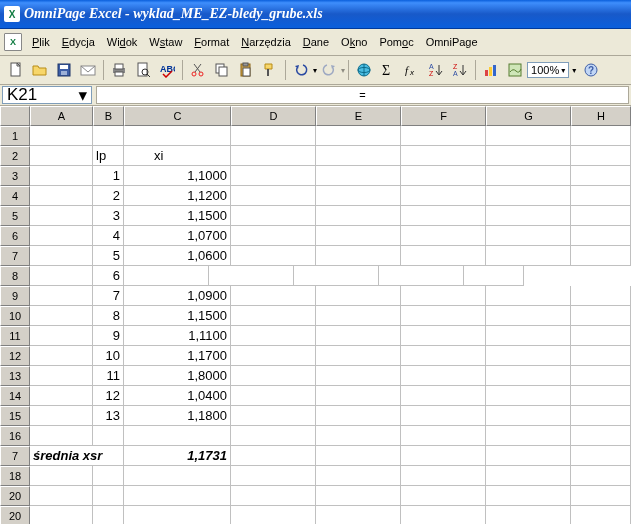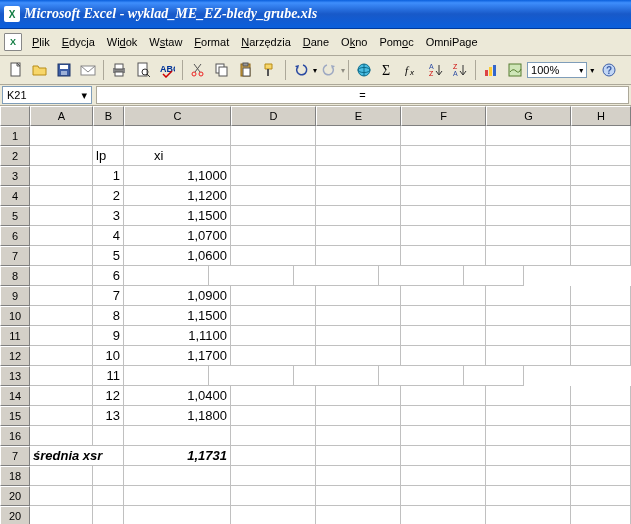--- a/index.html
+++ b/index.html
@@ -6,45 +6,45 @@
 .titlebar{background:linear-gradient(to bottom,#0a5fdc 0%,#3e8efc 10%,#1859c9 50%,#0a5fdc 100%);height:28px;display:flex;align-items:center;padding:0 4px;color:#fff;border-bottom:1px solid #003a9c}
 .titlebar .app-icon{width:16px;height:16px;margin-right:4px;display:flex;align-items:center;justify-content:center;background:#fff;color:#107c41;font-weight:bold;font-size:10px;border-radius:2px}
 .titlebar .title{font-weight:bold;font-size:14px;font-style:italic;font-family:"Trebuchet MS",Tahoma}
 .menubar{background:#ece9d8;height:22px;display:flex;align-items:center;padding:2px 4px;border-bottom:1px solid #aca899}
 .menubar .small-icon{width:16px;height:16px;margin-right:4px;background:#fff;color:#107c41;font-weight:bold;font-size:9px;display:flex;align-items:center;justify-content:center;border:1px solid #888;border-radius:1px}
 .menubar .menu-item{padding:2px 6px;cursor:default}
 .menubar .menu-item u{text-decoration:underline}
 .toolbar{background:#ece9d8;height:28px;display:flex;align-items:center;padding:0 4px;border-bottom:1px solid #aca899;gap:0}
 .toolbar .tb-btn{width:22px;height:22px;display:flex;align-items:center;justify-content:center;margin:0 1px;cursor:default}
 .toolbar .sep{width:1px;height:20px;background:#aca899;margin:0 3px}
-.toolbar .zoom-box{border:1px solid #7f9db9;background:#fff;padding:1px 3px;font-size:11px;display:flex;align-items:center;gap:20px}
+.toolbar .zoom-box{border:1px solid #7f9db9;background:#fff;padding:1px 3px;font-size:11px;display:flex;align-items:center;gap:2px}
 .toolbar .drop{font-size:8px;color:#000}
 .formulabar{background:#ece9d8;height:20px;display:flex;align-items:stretch;border-bottom:1px solid #aca899}
-.namebox{border:1px solid #7f9db9;background:#fff;width:80px;margin:1px 2px;display:flex;align-items:center;padding:0 4px;justify-content:space-between;font-size:11px}
+.namebox{border:1px solid #7f9db9;background:#fff;width:80px;margin:1px 2px;display:flex;align-items:center;padding:0 4px;justify-content:space-between;font-size:17px}
 .fx-area{border:1px solid #aca899;background:#fff;flex:1;margin:1px 2px;display:flex;align-items:center;padding:0 4px;font-size:11px}
 .grid-wrap{display:flex;flex-direction:column;height:426px;background:#fff;position:relative}
 .colheaders{display:flex;height:20px;background:#d4d0c8}
 .chcorner{width:30px;border:1px solid #808080;border-top:1px solid #fff;border-left:1px solid #fff;background:#d4d0c8;box-sizing:border-box}
 .chcell{border:1px solid #808080;border-top:1px solid #fff;border-left:1px solid #fff;background:#d4d0c8;display:flex;align-items:center;justify-content:center;box-sizing:border-box;font-size:11px}
 .rows{flex:1;overflow:hidden}
 .row{display:flex;height:20px}
 .rowhead{width:30px;border:1px solid #808080;border-top:1px solid #fff;border-left:1px solid #fff;background:#d4d0c8;display:flex;align-items:center;justify-content:center;box-sizing:border-box;font-size:11px}
 .cell{border-right:1px solid #c0c0c0;border-bottom:1px solid #c0c0c0;box-sizing:border-box;padding:1px 3px;font-size:13px;display:flex;align-items:center;font-family:Arial}
 .cell.r{justify-content:flex-end}
 .cell.l{justify-content:flex-start}
 .cell.bold{font-weight:bold;font-style:italic}
 .w-A{width:63px}.w-B{width:31px}.w-C{width:107px}.w-D{width:85px}.w-E{width:85px}.w-F{width:85px}.w-G{width:85px}.w-H{width:60px}
 svg{width:16px;height:16px}
 </style>
 </head>
 <body>
 
 <div class="titlebar">
   <div class="app-icon">X</div>
-  <div class="title">Microsoft Excel - wyklad_ME_EZ-bledy_grube.xls</div>
+  <div class="title">OmniPage Excel - wyklad_ME_EZ-bledy_grube.xls</div>
 </div>
 
 <div class="menubar">
   <div class="small-icon">X</div>
   <div id="menu-items" style="display:flex">
       <div class="menu-item"><u>P</u>lik</div>
       <div class="menu-item"><u>E</u>dycja</div>
       <div class="menu-item">Wi<u>d</u>ok</div>
       <div class="menu-item">W<u>s</u>taw</div>
       <div class="menu-item"><u>F</u>ormat</div>
@@ -358,20 +358,21 @@
         <div class="cell w-D"></div>
         <div class="cell w-E"></div>
         <div class="cell w-F"></div>
         <div class="cell w-G"></div>
         <div class="cell w-H"></div>
       </div>
       <div class="row">
         <div class="rowhead">13</div>
         <div class="cell w-A"></div>
         <div class="cell w-B r">11</div>
+        <div class="cell w-C r">1,8000</div>
         <div class="cell w-D"></div>
         <div class="cell w-E"></div>
         <div class="cell w-F"></div>
         <div class="cell w-G"></div>
         <div class="cell w-H"></div>
       </div>
       <div class="row">
         <div class="rowhead">14</div>
         <div class="cell w-A"></div>
         <div class="cell w-B r">12</div>

